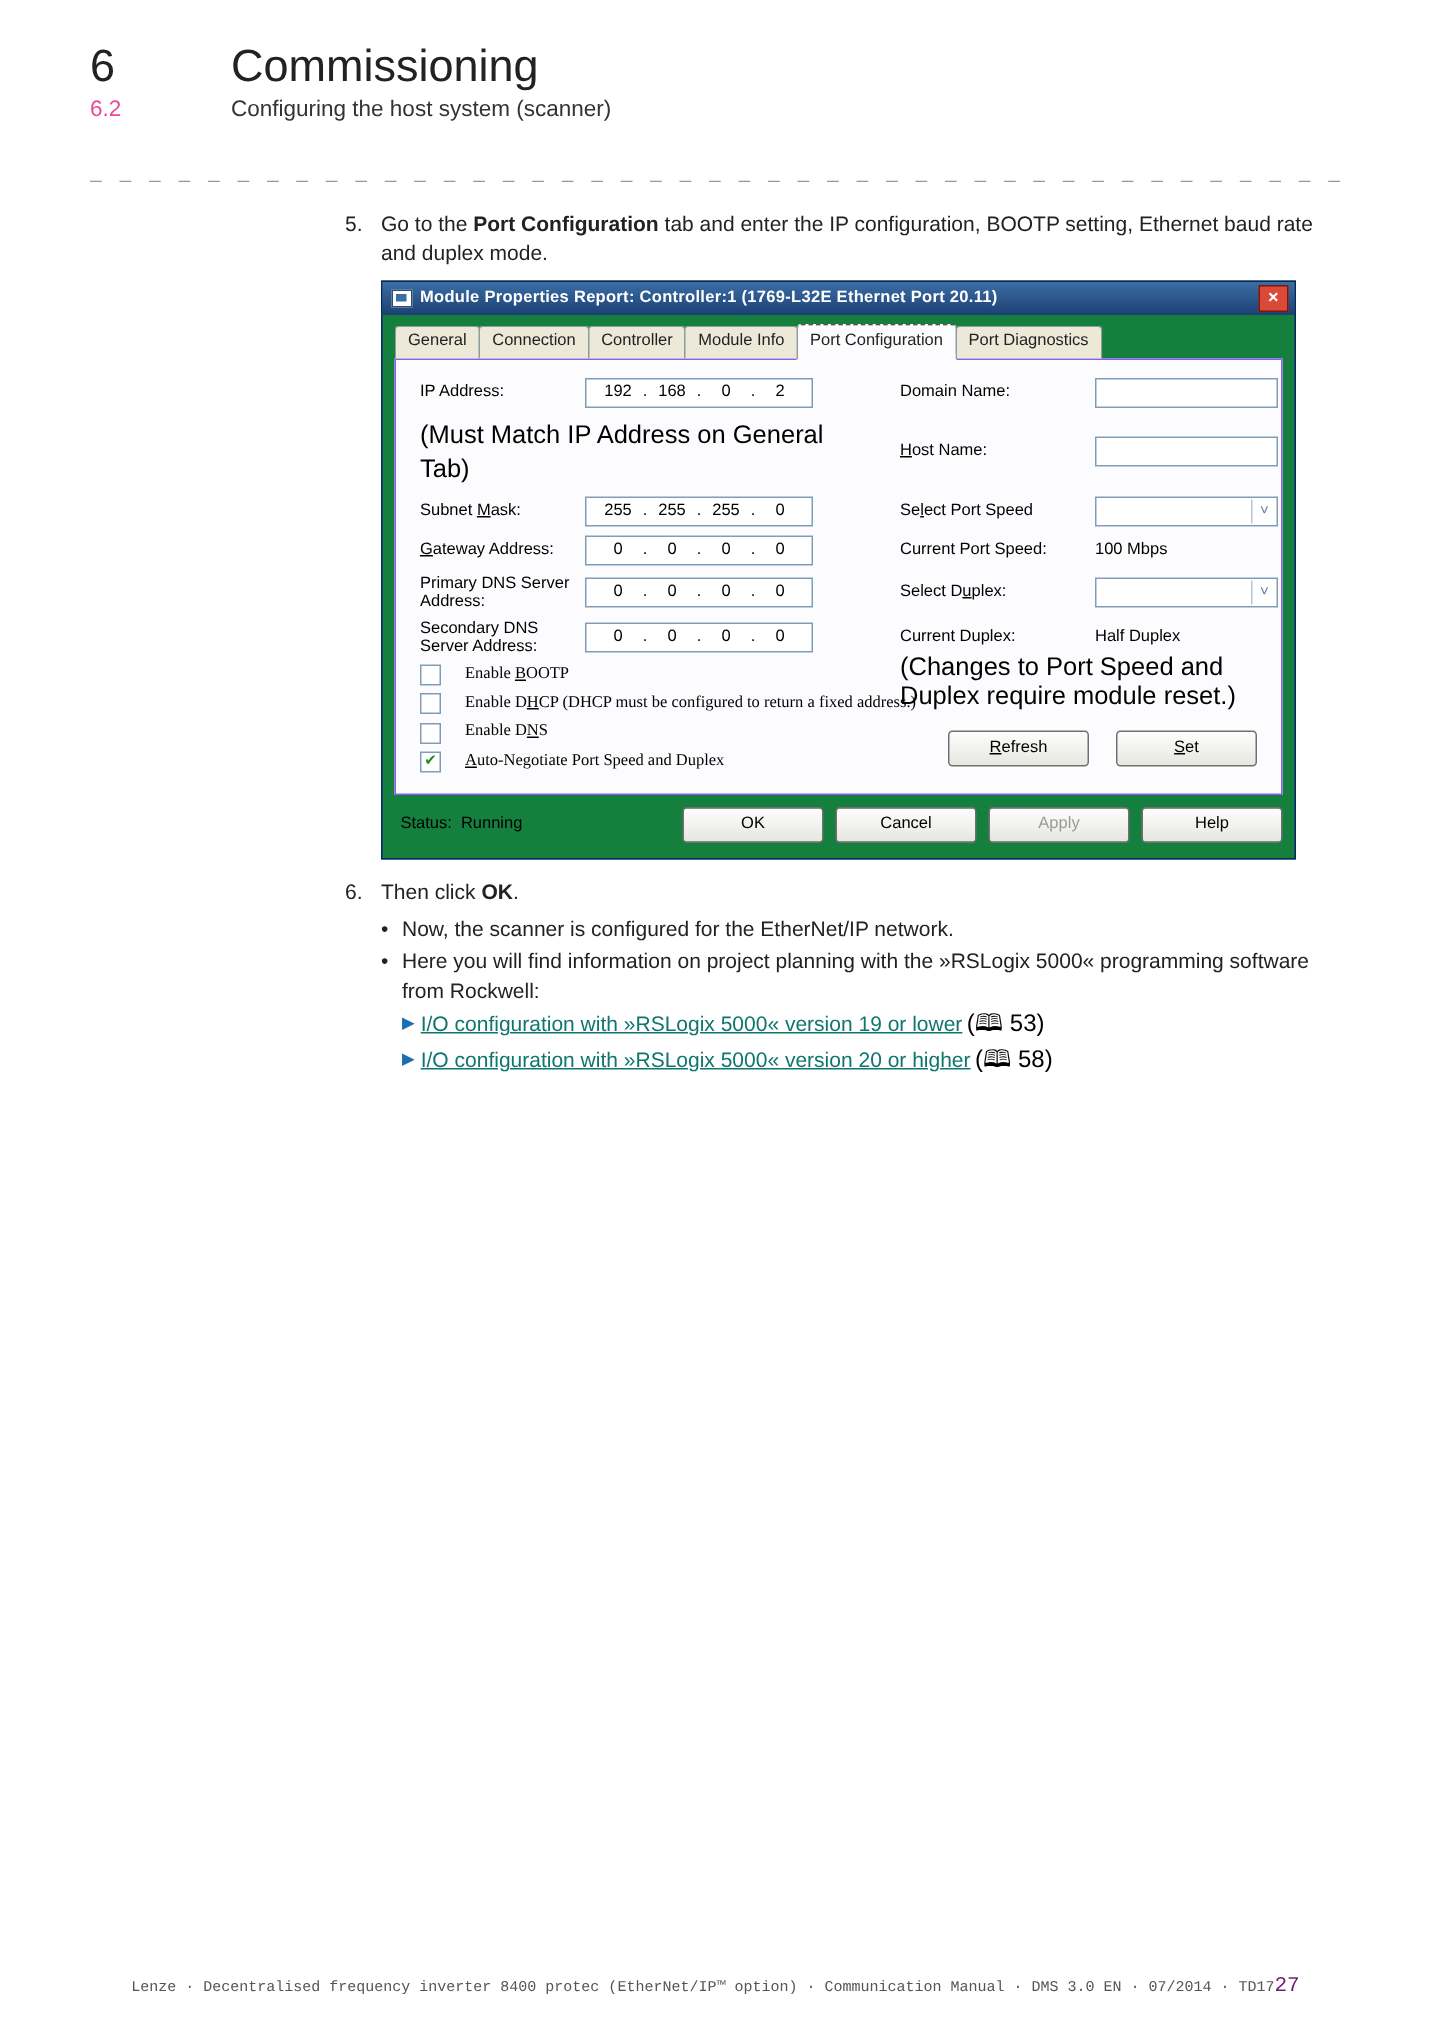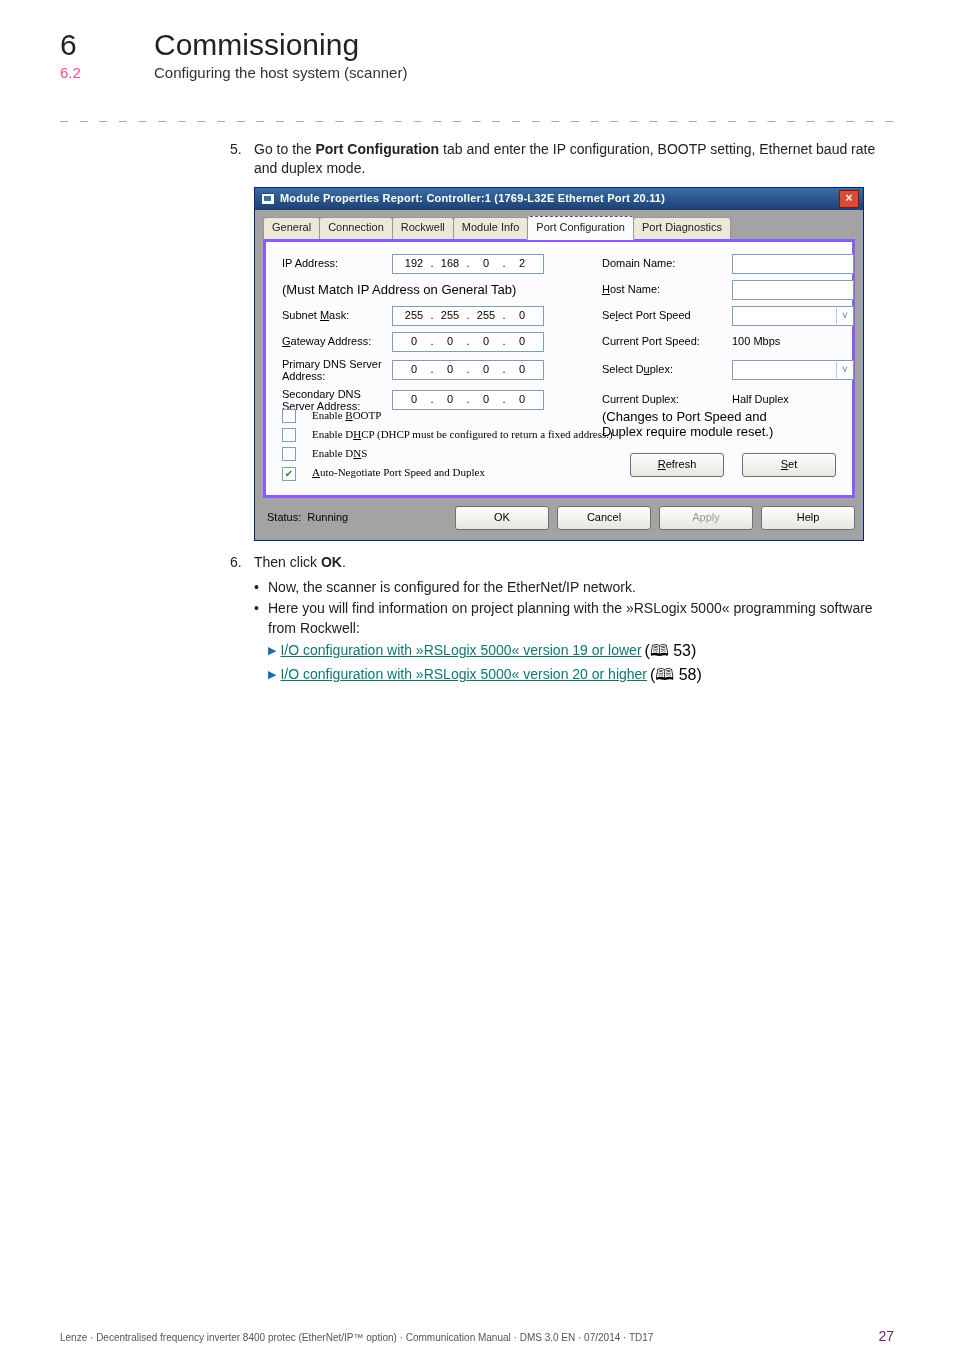--- a/index.html
+++ b/index.html
@@ -99,21 +99,21 @@
     color: #1a6fb0;
     font-size: 11px;
     margin-right: 4px;
   }
 
   
   .dialog {
     width: 608px;
     margin: 8px 0 12px 24px;
     border: 1px solid #0a246a;
-    background: #a3a3a3;
+    background: #15803d;
     font-family: Tahoma, Arial, sans-serif;
     font-size: 11px;
     color: #000;
   }
   .title-bar {
     display: flex;
     align-items: center;
     background: linear-gradient(#3b6ea5, #1c3f73);
     color: #fff;
     height: 22px;
@@ -168,21 +168,21 @@
   .tab.active {
     background: #fcfcfe;
     border-bottom: 1px solid #fcfcfe;
     margin-bottom: -1px;
     z-index: 2;
     padding-top: 3px;
     border-top: 1px dashed #555;
   }
   .tab-panel {
     margin: 0 8px 8px 8px;
-    border: 3px solid #8b5cf6;
+    border: 1px solid #8b5cf6;
     background: #fcfcfe;
     padding: 12px 16px 14px 16px;
   }
   .form-grid {
     display: grid;
     grid-template-columns: 110px 170px 40px 130px 130px;
     row-gap: 6px;
     align-items: center;
   }
   .form-grid .lbl { color: #000; }
@@ -218,21 +218,21 @@
   .sel .chev {
     width: 16px;
     height: 16px;
     border-left: 1px solid #b5c7d9;
     color: #5a7aa8;
     text-align: center;
     font-size: 10px;
     line-height: 16px;
   }
   .note-small {
-    font-size: 13px;
+    font-size: 17px;
     color: #000;
   }
   .chk-row {
     display: flex;
     align-items: flex-end;
     gap: 16px;
     margin-top: 4px;
     font-family: Liberation Serif, serif;
   }
   .chk {
@@ -265,28 +265,29 @@
   .status-row {
     display: flex;
     align-items: center;
     margin: 8px 8px 10px 12px;
     gap: 6px;
   }
   .und { text-decoration: underline; }
 
   .footer {
     position: absolute;
-    bottom: 6px;
+    bottom: 18px;
     left: 60px;
     right: 60px;
     display: flex;
-    justify-content: space-between;
+    justify-content: center;
     align-items: baseline;
     font-size: 10px;
     color: #555;
+    font-family: Liberation Mono, monospace;
   }
   .footer .pg {
     color: #701a75;
     font-size: 14px;
   }
 </style>
 </head>
 <body>
 
 <div class="page">
@@ -313,21 +314,21 @@
     <div class="dialog">
       <div class="title-bar">
         <span class="title-icon"></span>
         <span>Module Properties Report: Controller:1 (1769-L32E Ethernet Port 20.11)</span>
         <span class="close-btn">×</span>
       </div>
 
       <div class="tab-strip">
         <div class="tab">General</div>
         <div class="tab">Connection</div>
-        <div class="tab">Rockwell</div>
+        <div class="tab">Controller</div>
         <div class="tab">Module Info</div>
         <div class="tab active">Port Configuration</div>
         <div class="tab">Port Diagnostics</div>
       </div>
 
       <div class="tab-panel">
         <div class="form-grid">
 
           <div class="lbl">IP Address:</div>
           <div class="ip-box">

